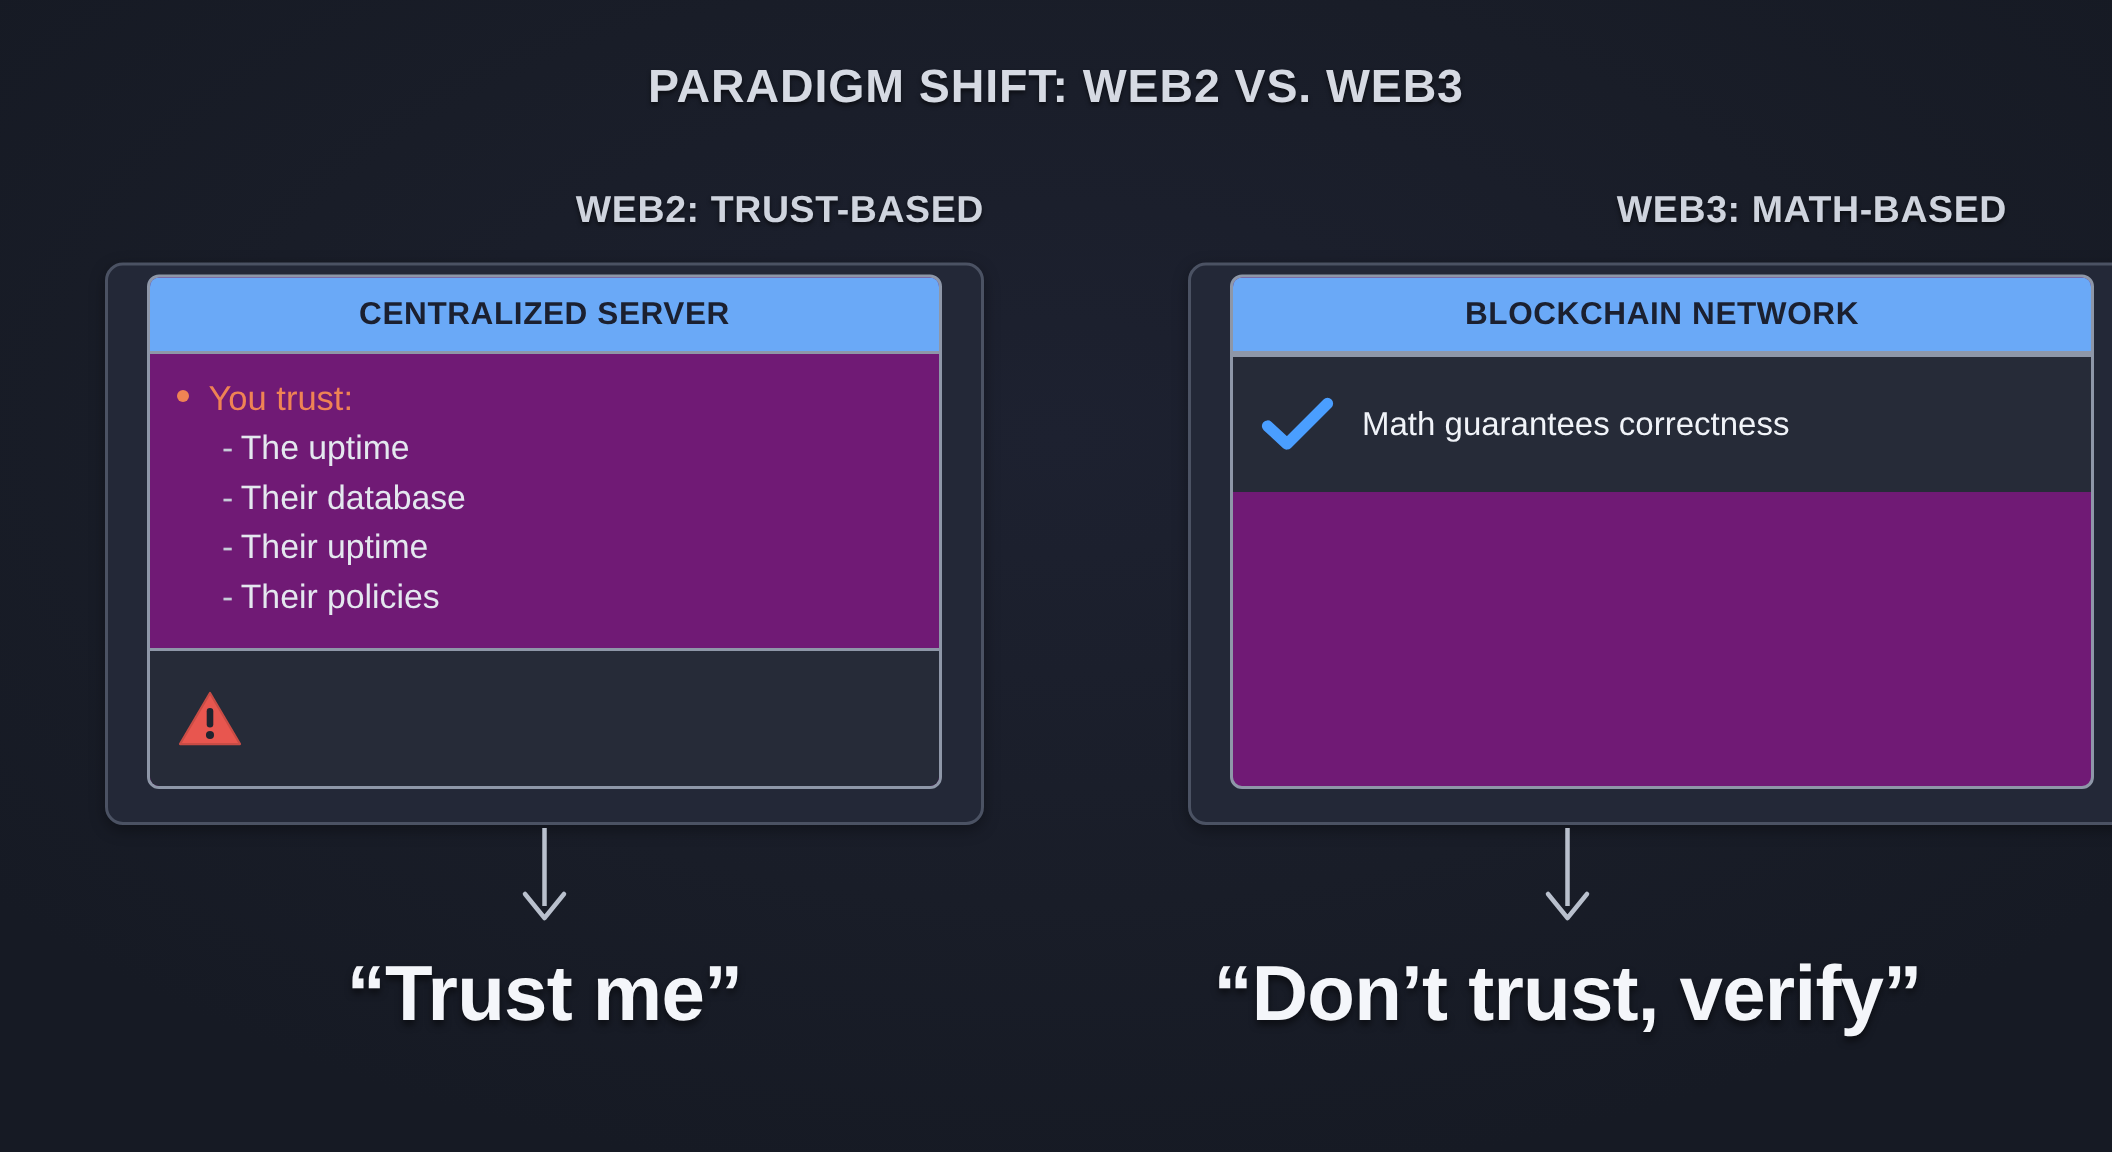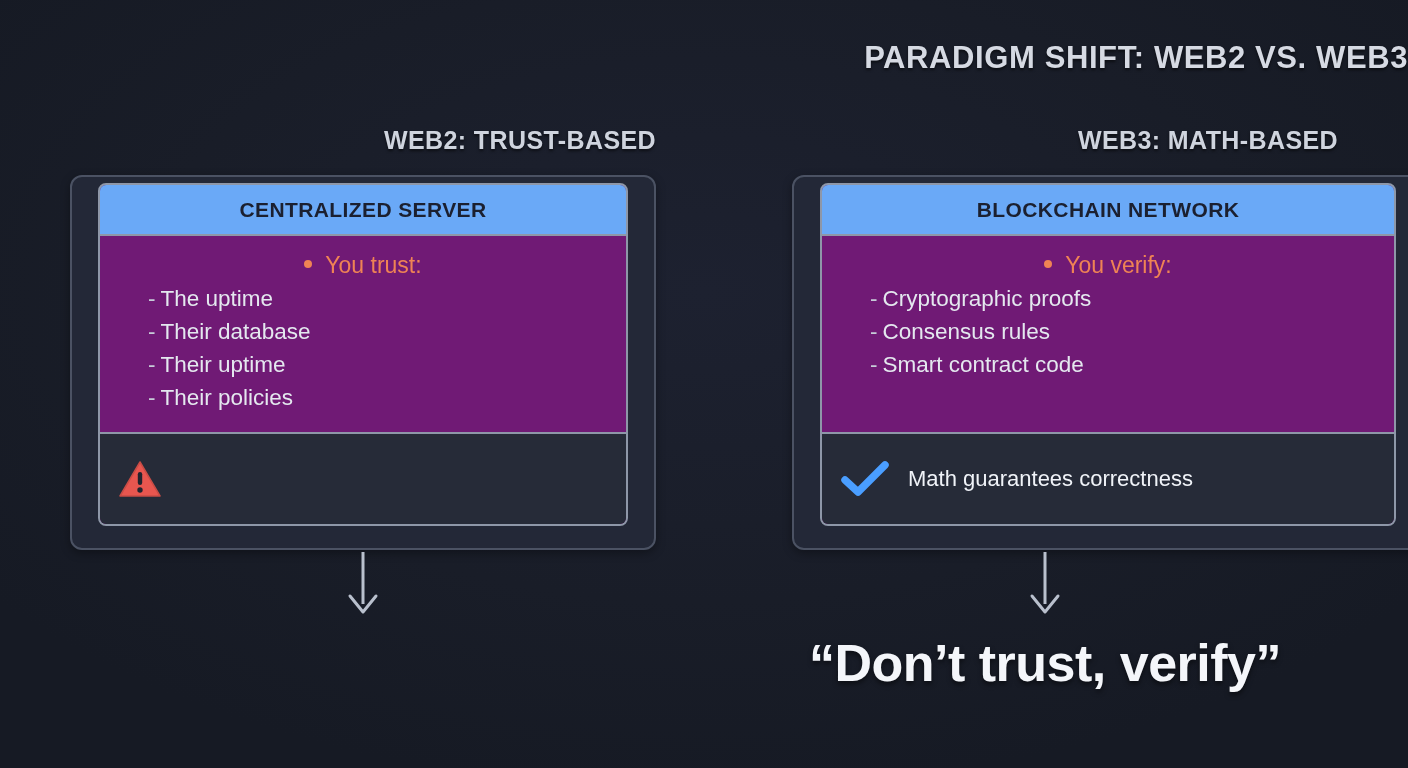--- a/index.html
+++ b/index.html
@@ -12,21 +12,21 @@
   .stage {
     position:relative;
     width:1408px; height:768px;
     background:
       radial-gradient(ellipse 900px 500px at 50% 38%, #1d2130 0%, #191d28 62%, #161a24 100%);
   }
 
   
   .main-title {
     position:absolute; top:40px; left:0; width:100%;
-    text-align:right;
+    text-align:center;
     font-size:31px; font-weight:bold; letter-spacing:0.6px;
     color:#d6dae3;
     text-shadow:0 2px 3px rgba(0,0,0,.55);
   }
 
   
   .col-head {
     position:absolute; top:126px;
     font-size:25px; font-weight:bold; letter-spacing:0.4px;
     color:#cfd4de;
@@ -70,21 +70,20 @@
   .card-body {
     flex:1;
     padding:16px 18px 6px 18px;
   }
 
   .lead {
     display:flex; align-items:baseline;
     color:#ef8354;
     font-size:23px;
     margin-bottom:3px;
-    justify-content:center;
   }
   .lead .dot {
     width:8px; height:8px; border-radius:50%;
     background:#ef8354;
     margin-right:13px;
     flex:none;
     position:relative; top:-5px;
   }
   .sub-list { list-style:none; padding-left:30px; }
   .sub-list li {
@@ -161,37 +160,27 @@
         </svg>
       </div>
     </div>
   </div>
 
   <svg class="arrow left" viewBox="0 0 40 70">
     <line x1="20" y1="0" x2="20" y2="52" stroke="#b9c0cd" stroke-width="3"></line>
     <polyline points="7,44 20,60 33,44" fill="none" stroke="#b9c0cd" stroke-width="3" stroke-linecap="round" stroke-linejoin="round"></polyline>
   </svg>
 
+  <div class="quote left">“Trust me”</div>
 
   <div class="col-head right">WEB3: MATH-BASED</div>
 
   <div class="frame right">
     <div class="card">
       <div class="card-header">BLOCKCHAIN NETWORK</div>
-      <div class="card-body">
-        <div class="lead">
-          <span class="dot"></span>
-          <span>You verify:</span>
-        </div>
-        <ul class="sub-list">
-          <li><span class="dash">-</span><span>Cryptographic proofs</span></li>
-          <li><span class="dash">-</span><span>Consensus rules</span></li>
-          <li><span class="dash">-</span><span>Smart contract code</span></li>
-        </ul>
-      </div>
       <div class="card-footer">
         <svg class="icon-check" viewBox="0 0 50 40">
           <polyline points="5,21 18,33 45,6" fill="none" stroke="#4a9eff" stroke-width="7.5" stroke-linecap="round" stroke-linejoin="round"></polyline>
         </svg>
         <div class="footer-text">
           <div>Math guarantees correctness</div>
         </div>
       </div>
     </div>
   </div>

